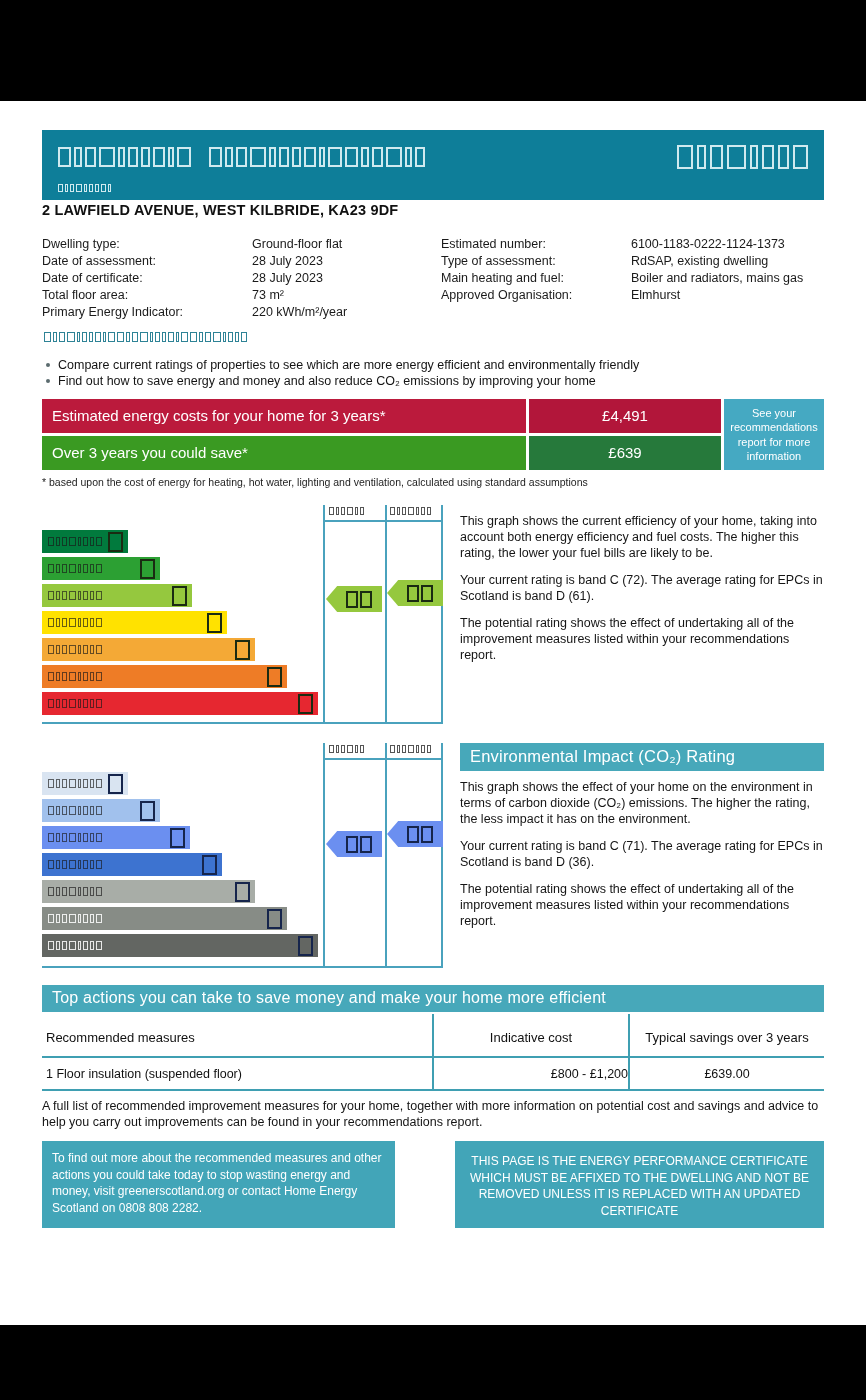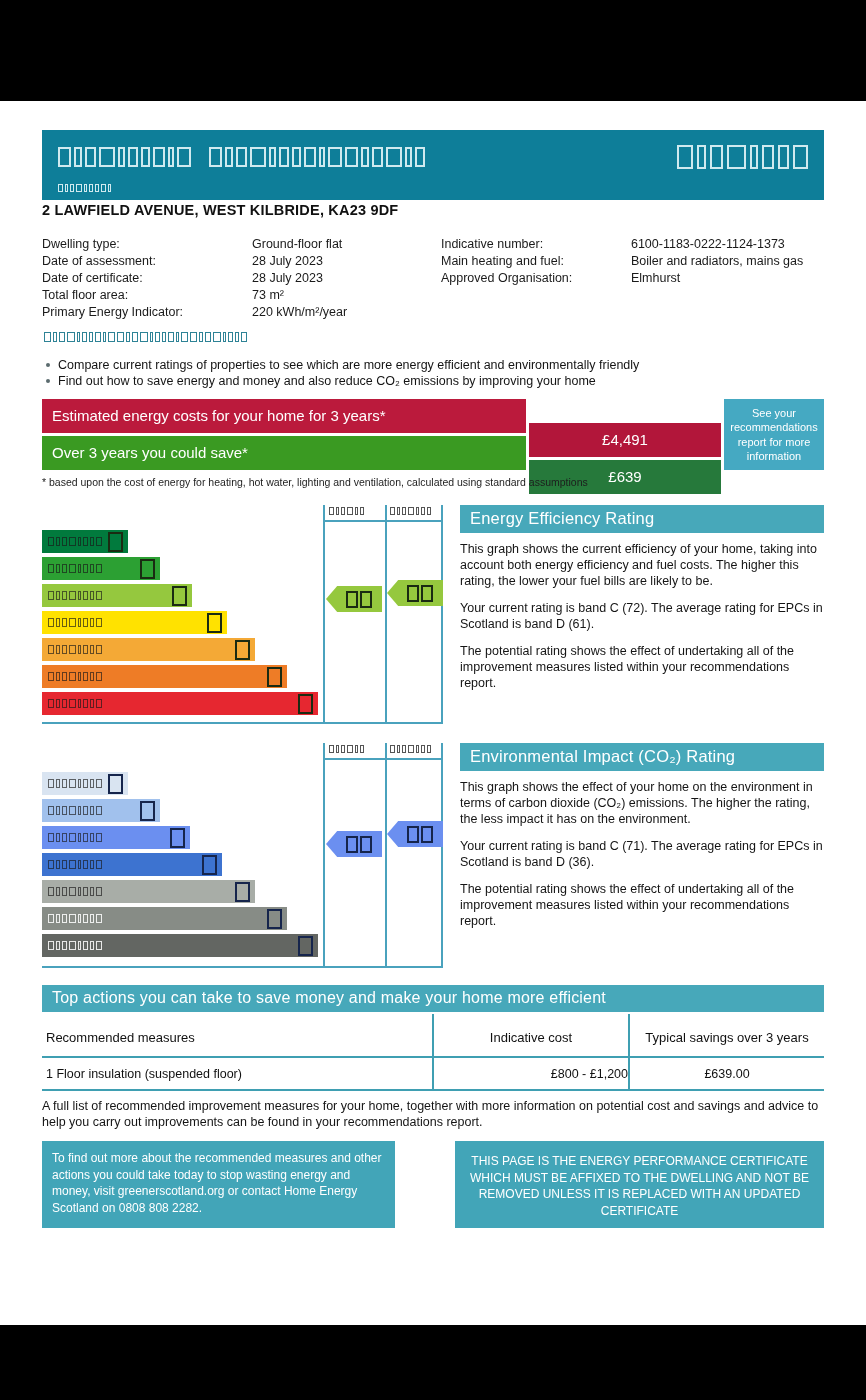--- a/index.html
+++ b/index.html
@@ -35,21 +35,21 @@
   .tealredact{left:44px;top:332px;color:#2e8396;}
 
   .bullets{left:46px;top:357px;width:778px;font-size:12.5px;line-height:16px;color:#141414;}
   .bullet{display:flex;}
   .bullet .dot{width:4px;height:4px;border-radius:50%;background:#5b6b6e;margin:6px 8px 0 0;flex:none;}
 
   
   .costwrap{left:42px;top:399px;width:782px;height:71px;}
   .crow{position:absolute;left:0;height:34px;color:#fff;font-size:15px;}
   .clabel{position:absolute;left:0;top:0;width:484px;height:34px;line-height:34px;padding-left:10px;box-sizing:border-box;}
-  .cvalue{position:absolute;left:487px;top:0;width:192px;height:34px;line-height:34px;text-align:center;margin-top:24px;}
+  .cvalue{position:absolute;left:487px;top:0;width:192px;height:34px;line-height:34px;text-align:center;}
   .sidenote{position:absolute;left:682px;top:0;width:100px;height:71px;background:#45a9c2;color:#fff;
             font-size:11px;line-height:1.3;text-align:center;display:flex;align-items:center;justify-content:center;
             padding:2px 6px;box-sizing:border-box;width:100px;}
   .sidenote{left:682px;width:100px;} 
   .footnote{left:42px;top:476px;width:782px;font-size:10.5px;color:#1d1d1d;}
 
   
   .chart{left:42px;width:401px;}
   .chart .vline,.chart .hline{position:absolute;background:#4aa2bd;}
   .bands{position:absolute;left:0;}
@@ -175,22 +175,26 @@
             <span class="dlabel">Total floor area:</span>
             <span class="dvalue">73 m²</span>
           </div>
         <div class="drow">
             <span class="dlabel">Primary Energy Indicator:</span>
             <span class="dvalue">220 kWh/m²/year</span>
           </div>
       </div>
       <div class="dcol2">
         <div class="drow">
-            <span class="dlabel">Indicative number:</span>
+            <span class="dlabel">Estimated number:</span>
             <span class="dvalue">6100-1183-0222-1124-1373</span>
+          </div>
+        <div class="drow">
+            <span class="dlabel">Type of assessment:</span>
+            <span class="dvalue">RdSAP, existing dwelling</span>
           </div>
         <div class="drow">
             <span class="dlabel">Main heating and fuel:</span>
             <span class="dvalue">Boiler and radiators, mains gas</span>
           </div>
         <div class="drow">
             <span class="dlabel">Approved Organisation:</span>
             <span class="dvalue">Elmhurst</span>
           </div>
       </div>
@@ -373,21 +377,20 @@
         <i style="border-color: rgb(26, 43, 18);"></i>
         <i style="border-color: rgb(26, 43, 18);"></i>
       </div>
     <div class="arrow pot" style="background: rgb(149, 200, 62);">
         <i style="border-color: rgb(26, 43, 18);"></i>
         <i style="border-color: rgb(26, 43, 18);"></i>
       </div>
   </div>
 
   <div class="abs panel" id="panel-ee">
-    <div class="panelhead">Energy Efficiency Rating</div>
     <div class="panelbody">
       <p>This graph shows the current efficiency of your home, taking into account both energy efficiency and fuel costs. The higher this rating, the lower your fuel bills are likely to be.</p>
       <p>Your current rating is band C (72). The average rating for EPCs in Scotland is band D (61).</p>
       <p>The potential rating shows the effect of undertaking all of the improvement measures listed within your recommendations report.</p>
     </div>
   </div>
 
   <div class="abs chart" id="chart-env">
     <span class="vline" style="left:281px;top:0;width:2px;height:223px;"></span>
     <span class="vline" style="left:343px;top:0;width:2px;height:223px;"></span>

